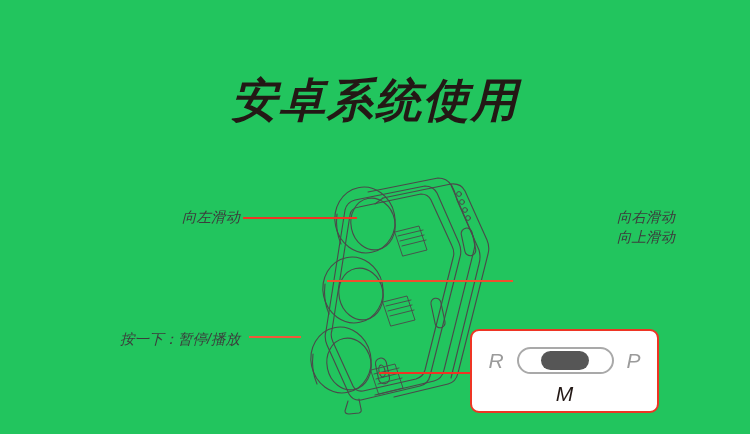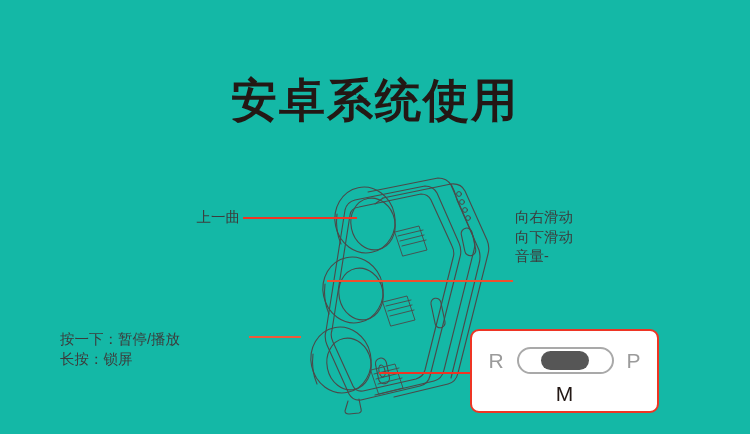--- a/index.html
+++ b/index.html
@@ -7,22 +7,23 @@
     padding: 0;
     background: #ffffff;
   }
   body {
     font-family: "Liberation Sans", "DejaVu Sans", sans-serif;
   }
   #page {
     position: relative;
     width: 750px;
     height: 434px;
-    background: #14b8a6;
+    background: #22c55e;
     overflow: hidden;
+    font-style: italic;
   }
 
   
   .page-title {
     position: absolute;
     left: 0;
     top: 72px;
     width: 750px;
     text-align: center;
     font-size: 46px;
@@ -46,26 +47,27 @@
   #anno-left-top {
     left: 90px;
     top: 208px;
     width: 150px;
     text-align: right;
   }
   #anno-right-top {
     left: 515px;
     top: 208px;
     width: 160px;
-    text-align: left;
+    text-align: right;
   }
   #anno-left-bottom {
     left: 60px;
     top: 330px;
     width: 180px;
+    text-align: right;
   }
 
   
   .leader {
     position: absolute;
     height: 2px;
     background: #ee3524;
   }
   #leader-top      { left: 243px; top: 217px; width: 114px; }
   #leader-middle   { left: 327px; top: 280px; width: 186px; background: #ef4f2e; }
@@ -214,32 +216,30 @@
       <path d="M93 231 L90 241 Q90 244 94 244 L104 243 Q107 242 106 239 L104 229"></path>
     </svg>
   </div>
 
   <div class="leader" id="leader-top"></div>
   <div class="leader" id="leader-middle"></div>
   <div class="leader" id="leader-bottom"></div>
   <div class="leader" id="leader-switch"></div>
 
   <div class="anno" id="anno-left-top">
-    <span class="line">上一曲</span>
+    <span class="line">向左滑动</span>
   </div>
 
   <div class="anno" id="anno-right-top">
     <span class="line">向右滑动</span>
-    <span class="line">向下滑动</span>
-    <span class="line">音量-</span>
+    <span class="line">向上滑动</span>
   </div>
 
   <div class="anno" id="anno-left-bottom">
     <span class="line">按一下：暂停/播放</span>
-    <span class="line">长按：锁屏</span>
   </div>
 
   <div id="switch-box">
     <div id="switch-row">
       <span class="switch-letter">R</span>
       <span id="switch-track">
         <span id="switch-knob"></span>
       </span>
       <span class="switch-letter">P</span>
     </div>

